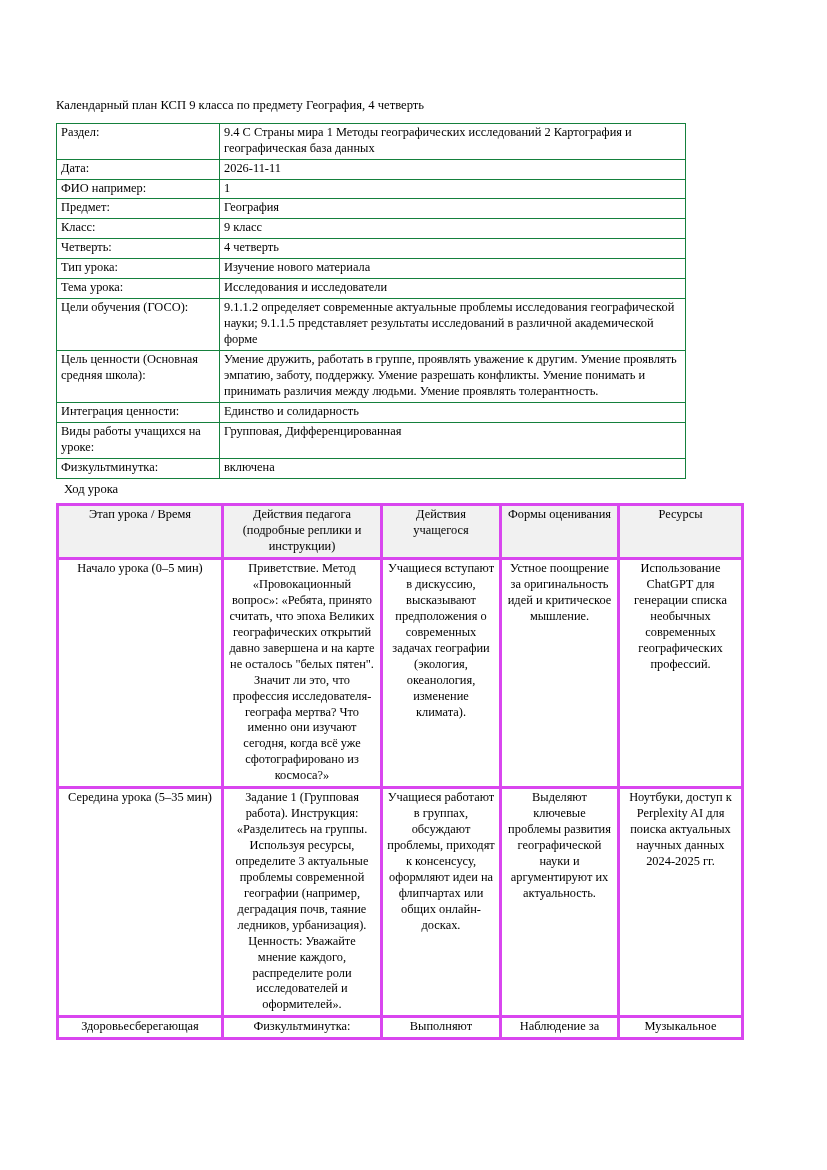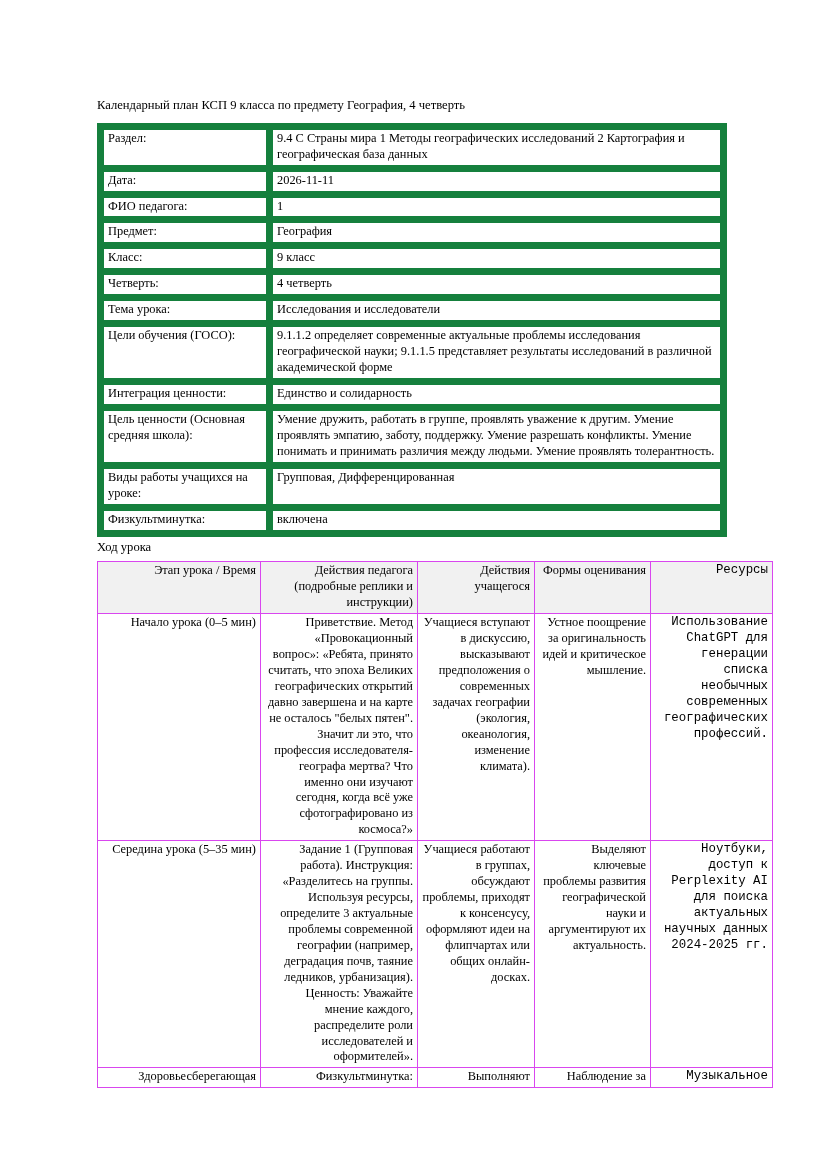--- a/index.html
+++ b/index.html
@@ -16,116 +16,120 @@
     overflow: hidden;
     position: relative;
   }
   .page {
     position: absolute;
     left: 0;
     top: 0;
     width: 680px;
     height: 1170px;
     box-sizing: border-box;
-    padding: 98px 92px 0 97px;
+    padding: 98px 92px 0 56px;
   }
   .doc-title {
     font-size: 12.6px;
     line-height: 1.25;
     margin: 0 0 9px 0;
     white-space: nowrap;
   }
   table {
     border-collapse: collapse;
     width: 630px;
     table-layout: fixed;
   }
   table.info-table td {
-    border: 7px solid #15803d;
+    border: 1px solid #15803d;
     vertical-align: top;
     padding: 1px 4px 2px 4px;
     font-size: 12.4px;
     line-height: 1.285;
     margin-left: 24px;
   }
   table.info-table td.label {
     width: 154px;
   }
   .mid-heading {
     font-size: 12.6px;
     line-height: 1.25;
-    margin: 3px 0 6px 0;
+    margin: 3px 0 6px 8px;
   }
   table.flow-table td,
   table.flow-table th {
-    border: 1px solid #d946ef;
+    border: 3px solid #d946ef;
     vertical-align: top;
     padding: 1px 4px 2px 4px;
     font-size: 12.4px;
     line-height: 1.285;
-    text-align: right;
+    text-align: center;
     font-weight: normal;
   }
   table.flow-table thead th {
     background: #f1f1f1;
   }
   .c0 { width: 154px; }
   .c1 { width: 148px; margin-top: 40px; }
   .c2 { width: 108px; margin-left: 48px; }
   .c3 { width: 107px; }
-  .c4 { width: 113px; font-family: Liberation Mono, monospace; }
+  .c4 { width: 113px; }
 </style>
 </head>
 <body>
 
 <div class="page">
 
   <div class="doc-title">Календарный план КСП 9 класса по предмету География, 4 четверть</div>
 
   <table class="info-table">
     <tbody>
       <tr>
         <td class="label">Раздел:</td>
         <td>9.4 С Страны мира 1 Методы географических исследований 2 Картография и географическая база данных</td>
       </tr>
       <tr>
         <td class="label">Дата:</td>
         <td>2026-11-11</td>
       </tr>
       <tr>
-        <td class="label">ФИО педагога:</td>
+        <td class="label">ФИО например:</td>
         <td>1</td>
       </tr>
       <tr>
         <td class="label">Предмет:</td>
         <td>География</td>
       </tr>
       <tr>
         <td class="label">Класс:</td>
         <td>9 класс</td>
       </tr>
       <tr>
         <td class="label">Четверть:</td>
         <td>4 четверть</td>
       </tr>
       <tr>
+        <td class="label">Тип урока:</td>
+        <td>Изучение нового материала</td>
+      </tr>
+      <tr>
         <td class="label">Тема урока:</td>
         <td>Исследования и исследователи</td>
       </tr>
       <tr>
         <td class="label">Цели обучения (ГОСО):</td>
         <td>9.1.1.2 определяет современные актуальные проблемы исследования географической науки; 9.1.1.5 представляет результаты исследований в различной академической форме</td>
       </tr>
       <tr>
+        <td class="label">Цель ценности (Основная средняя школа):</td>
+        <td>Умение дружить, работать в группе, проявлять уважение к другим. Умение проявлять эмпатию, заботу, поддержку. Умение разрешать конфликты. Умение понимать и принимать различия между людьми. Умение проявлять толерантность.</td>
+      </tr>
+      <tr>
         <td class="label">Интеграция ценности:</td>
         <td>Единство и солидарность</td>
-      </tr>
-      <tr>
-        <td class="label">Цель ценности (Основная средняя школа):</td>
-        <td>Умение дружить, работать в группе, проявлять уважение к другим. Умение проявлять эмпатию, заботу, поддержку. Умение разрешать конфликты. Умение понимать и принимать различия между людьми. Умение проявлять толерантность.</td>
       </tr>
       <tr>
         <td class="label">Виды работы учащихся на уроке:</td>
         <td>Групповая, Дифференцированная</td>
       </tr>
       <tr>
         <td class="label">Физкультминутка:</td>
         <td>включена</td>
       </tr>
     </tbody>

